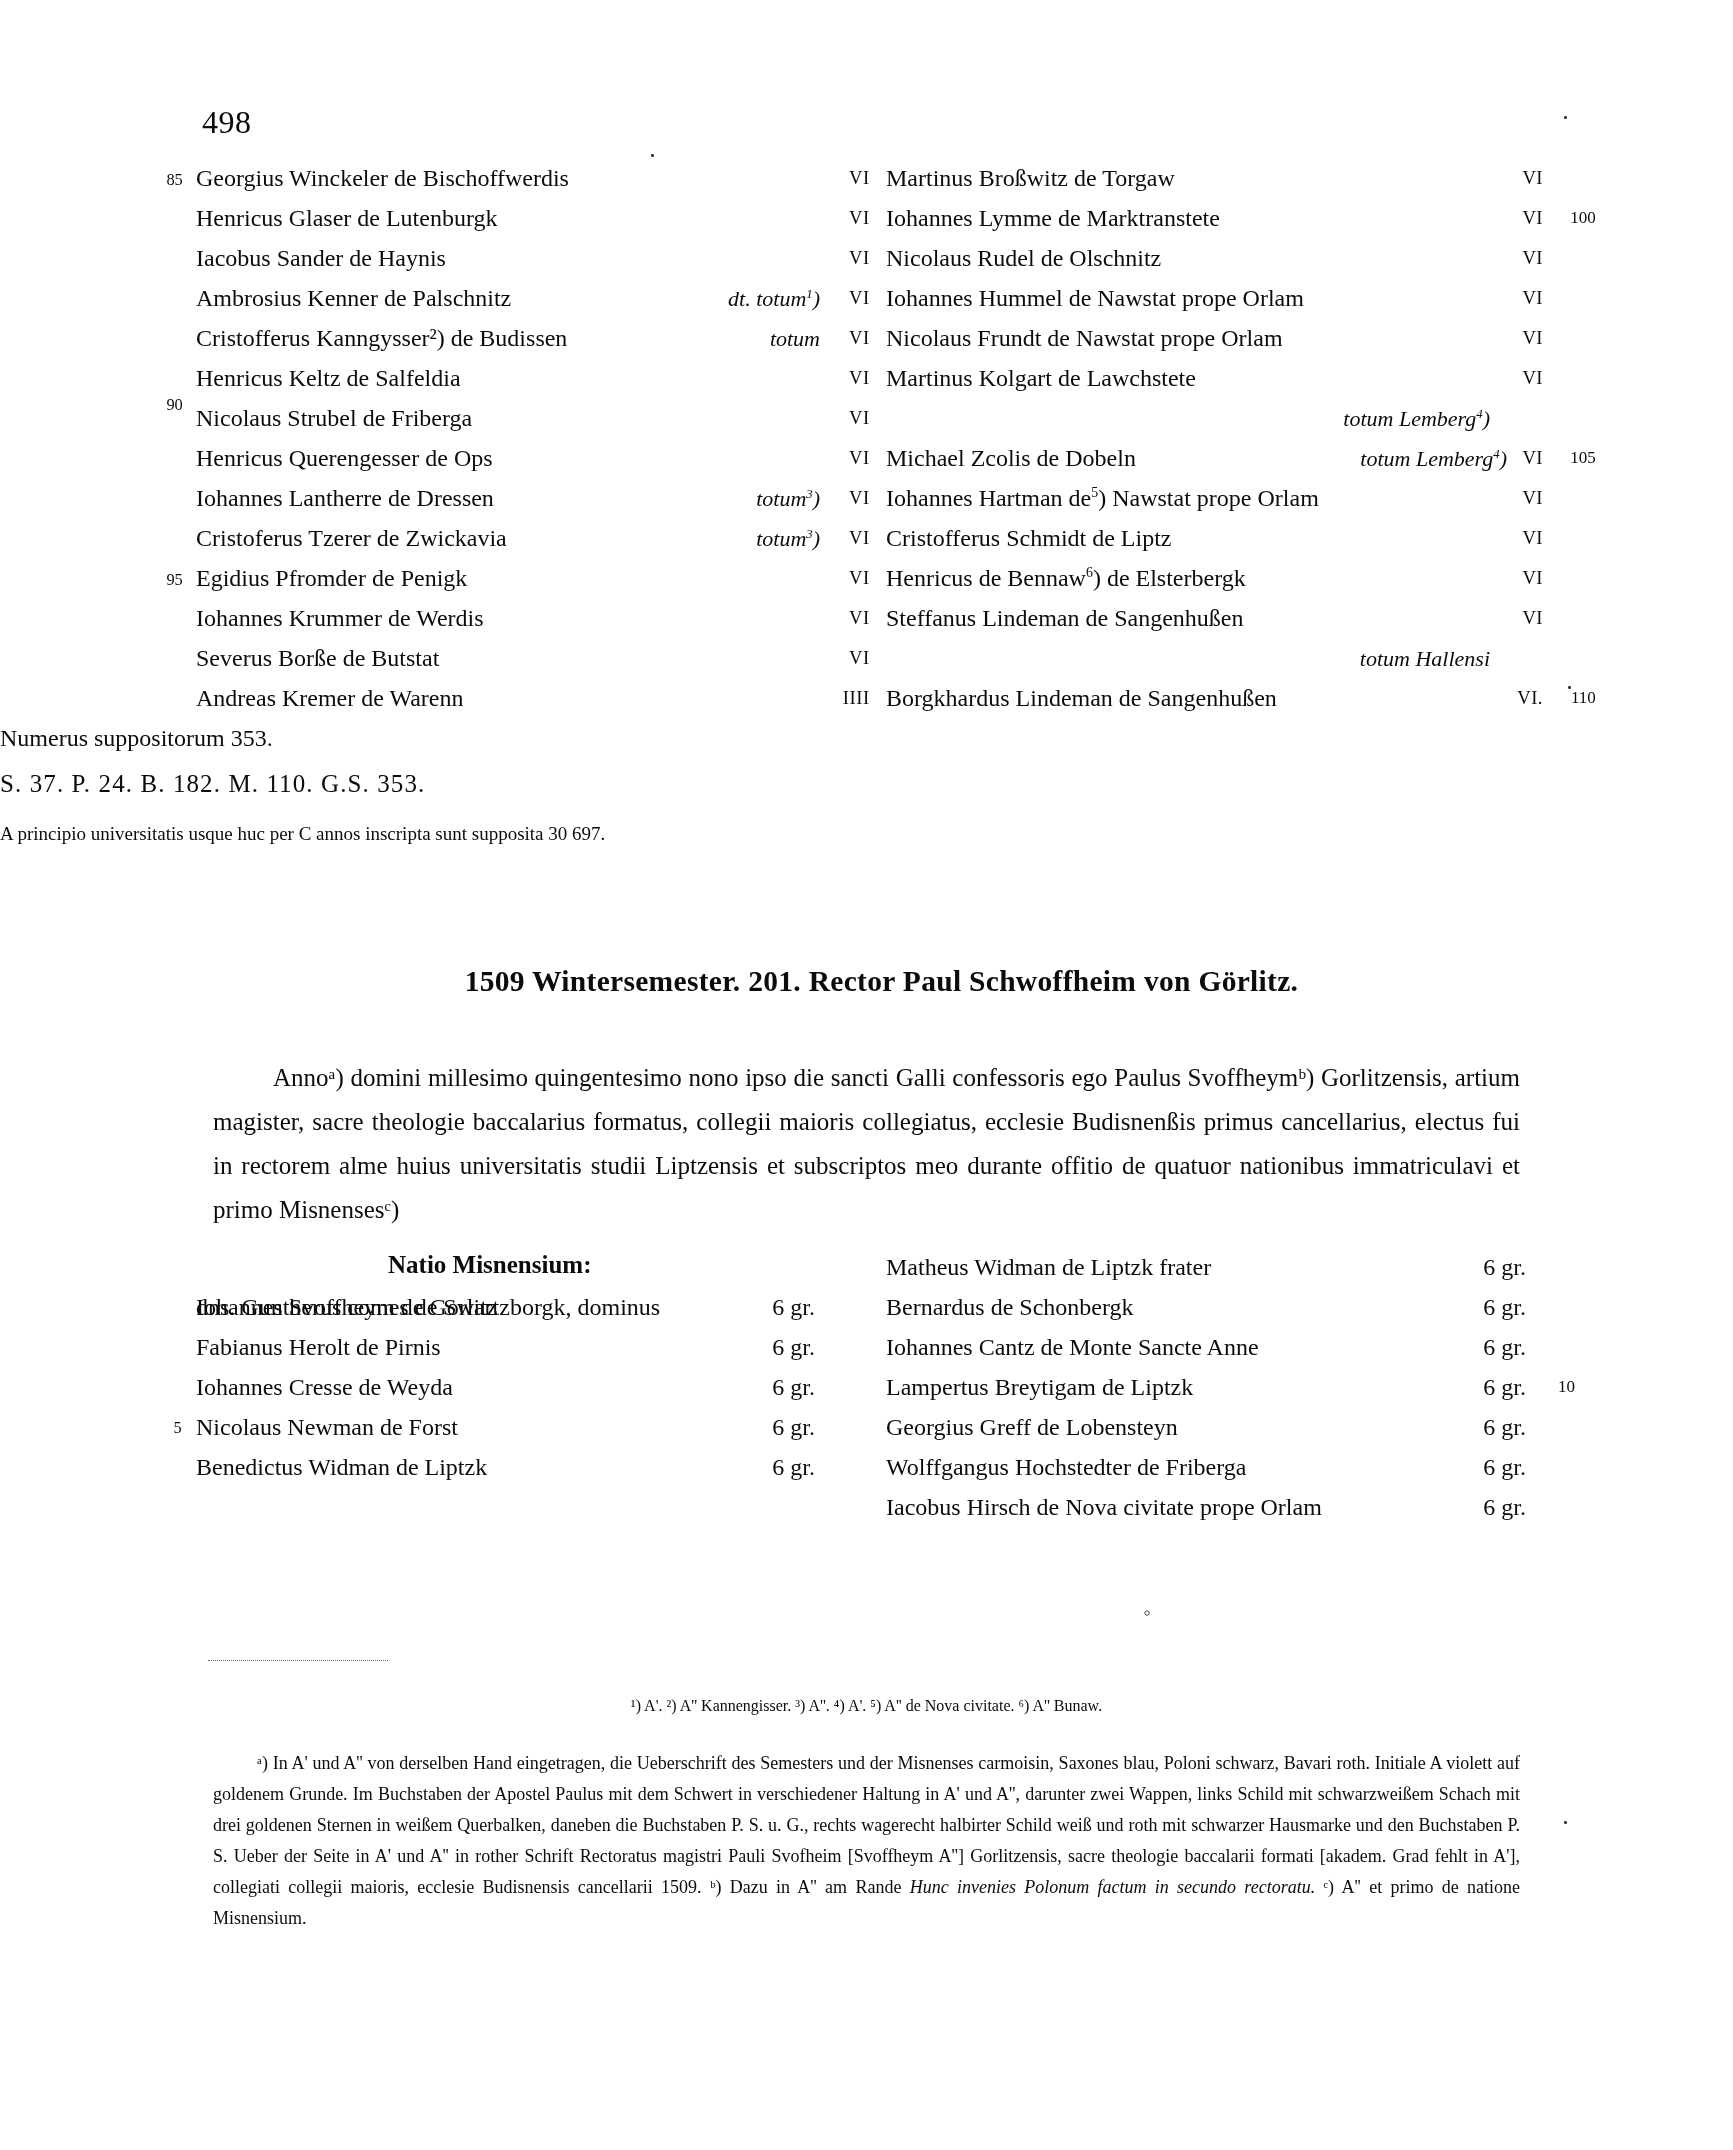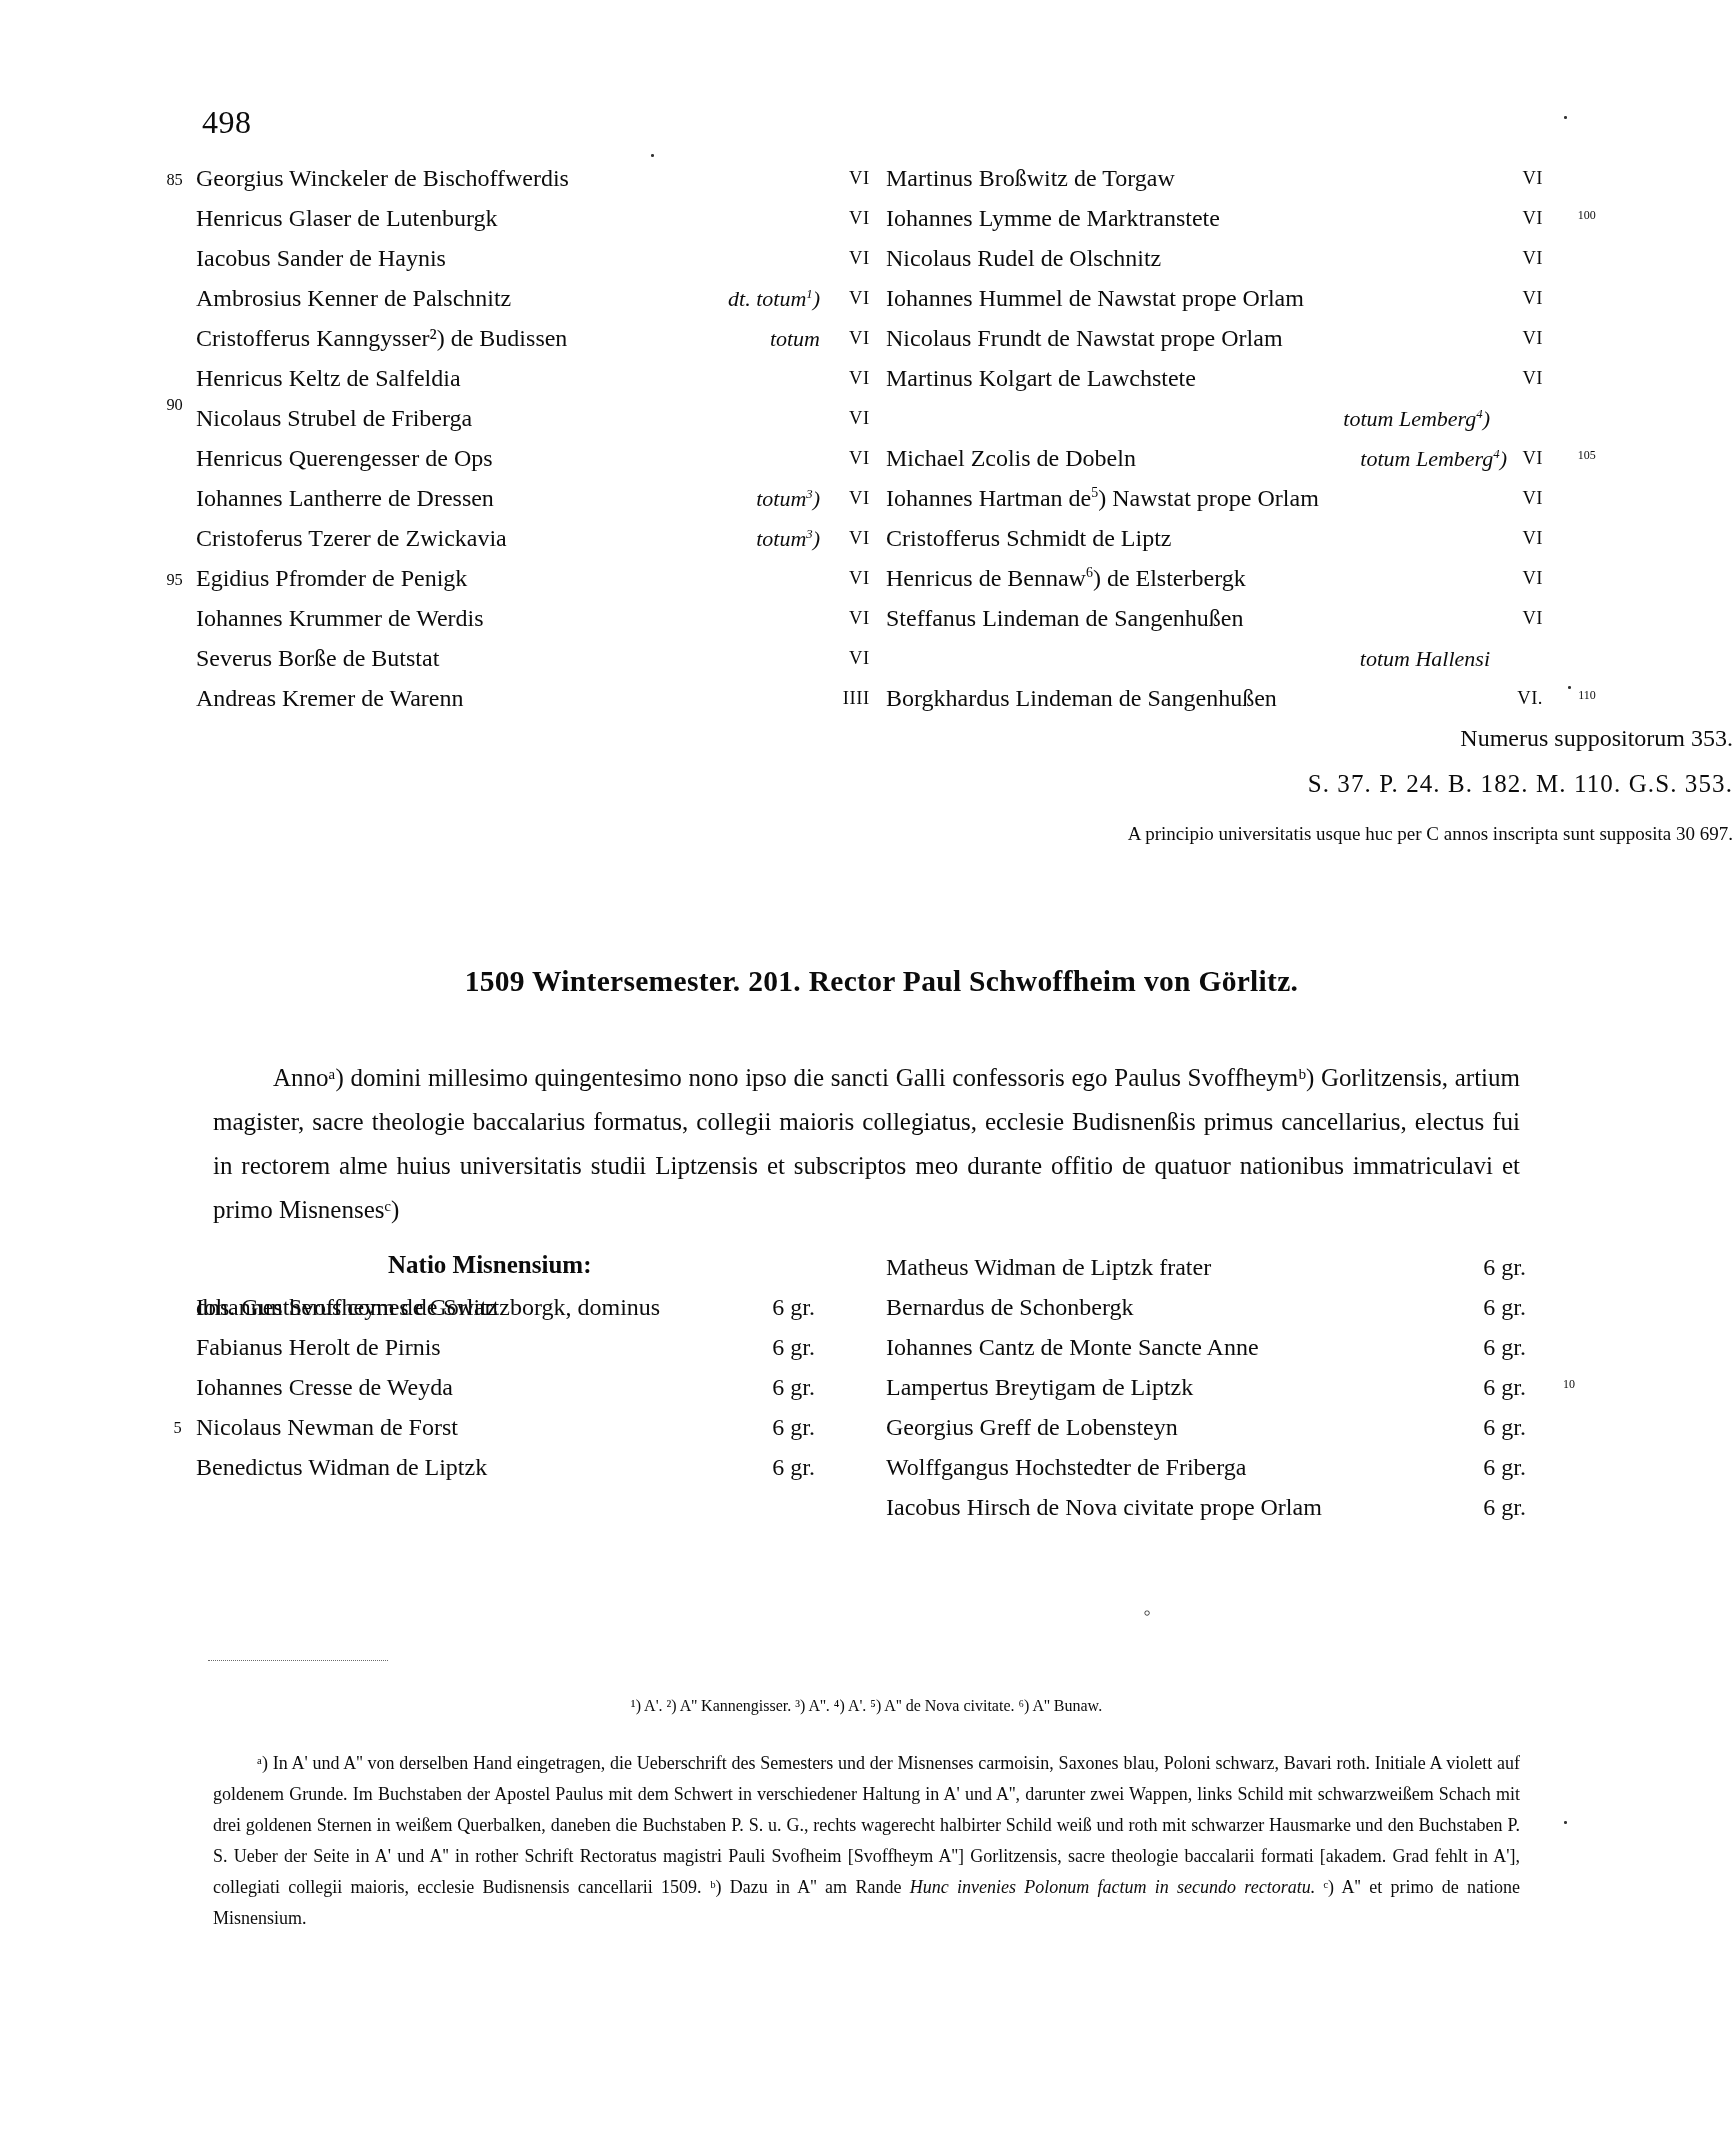--- a/index.html
+++ b/index.html
@@ -69,21 +69,21 @@
 
   .lineno {
     width: 32px;
     font-size: 16.4px;
     text-align: right;
     padding-right: 7.7px;
     box-sizing: border-box;
     flex: 0 0 32px;
   }
   .lineno-post {
-    font-size: 12px;
+    font-size: 17px;
     padding-left: 9.8px;
     white-space: nowrap;
   }
   .entry {
     font-size: 24px;
     white-space: nowrap;
   }
   .note {
     font-style: italic;
     font-size: 22px;
@@ -106,21 +106,21 @@
   .l-fee   { position: absolute; top: -15.3px; }
   .r-name  { position: absolute; left: 0px;  top: -17.5px; }
   .r-note  { position: absolute; top: -16.4px; }
   .r-fee   { position: absolute; top: -15.3px; }
   .r-num   { position: absolute; top: -14.2px; }
 
   
   .sumline {
     position: absolute;
     width: 1733px;
-    text-align: right;
+    text-align: left;
     white-space: nowrap;
   }
   #sum-numerus { top: 725px; font-size: 24px; }
   #sum-tally   { top: 770px; font-size: 25px; letter-spacing: 1.1px; }
   #sum-princ   { top: 823px; font-size: 19px; }
 
   
   .sect-head {
     position: absolute;
     top: 965px;

